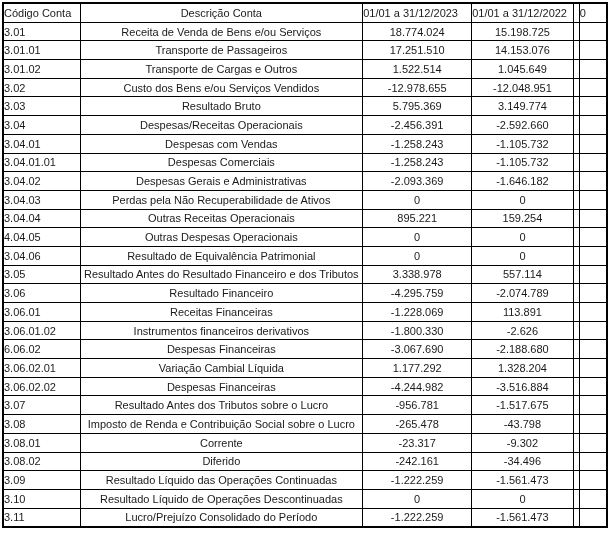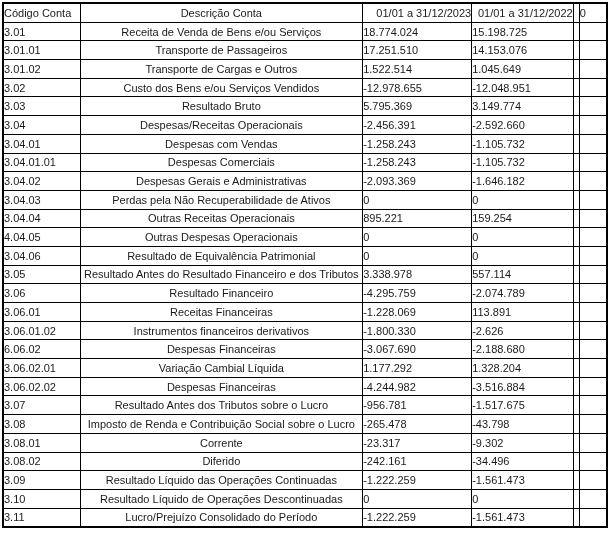--- a/index.html
+++ b/index.html
@@ -28,22 +28,22 @@
     padding: 0;
     overflow: hidden;
     white-space: nowrap;
     vertical-align: middle;
     font-weight: normal;
     font-size: 11px;
     color: #1a1a1a;
   }
   .cell-left   { text-align: left;  padding-left: 6px;  padding-right: 2px; margin-left: 10px; }
   .cell-desc   { text-align: center;  padding-left: 5px;  padding-right: 2px; }
-  .cell-num    { text-align: left; padding-right: 5px; padding-left: 2px; }
-  .cell-center { text-align: right; }
+  .cell-num    { text-align: center; padding-right: 5px; padding-left: 2px; }
+  .cell-center { text-align: left; }
   .cell-clip   { text-align: left; padding-left: 3px; }
   .col-code    { width: 82px;  }
   .col-desc    { width: 287px; }
   .col-p2023   { width: 117px; }
   .col-p2022   { width: 105px; }
   .col-spacer  { width: 9px;   }
   .col-clip    { width: 40px;  }
 </style>
 </head>
 <body>

